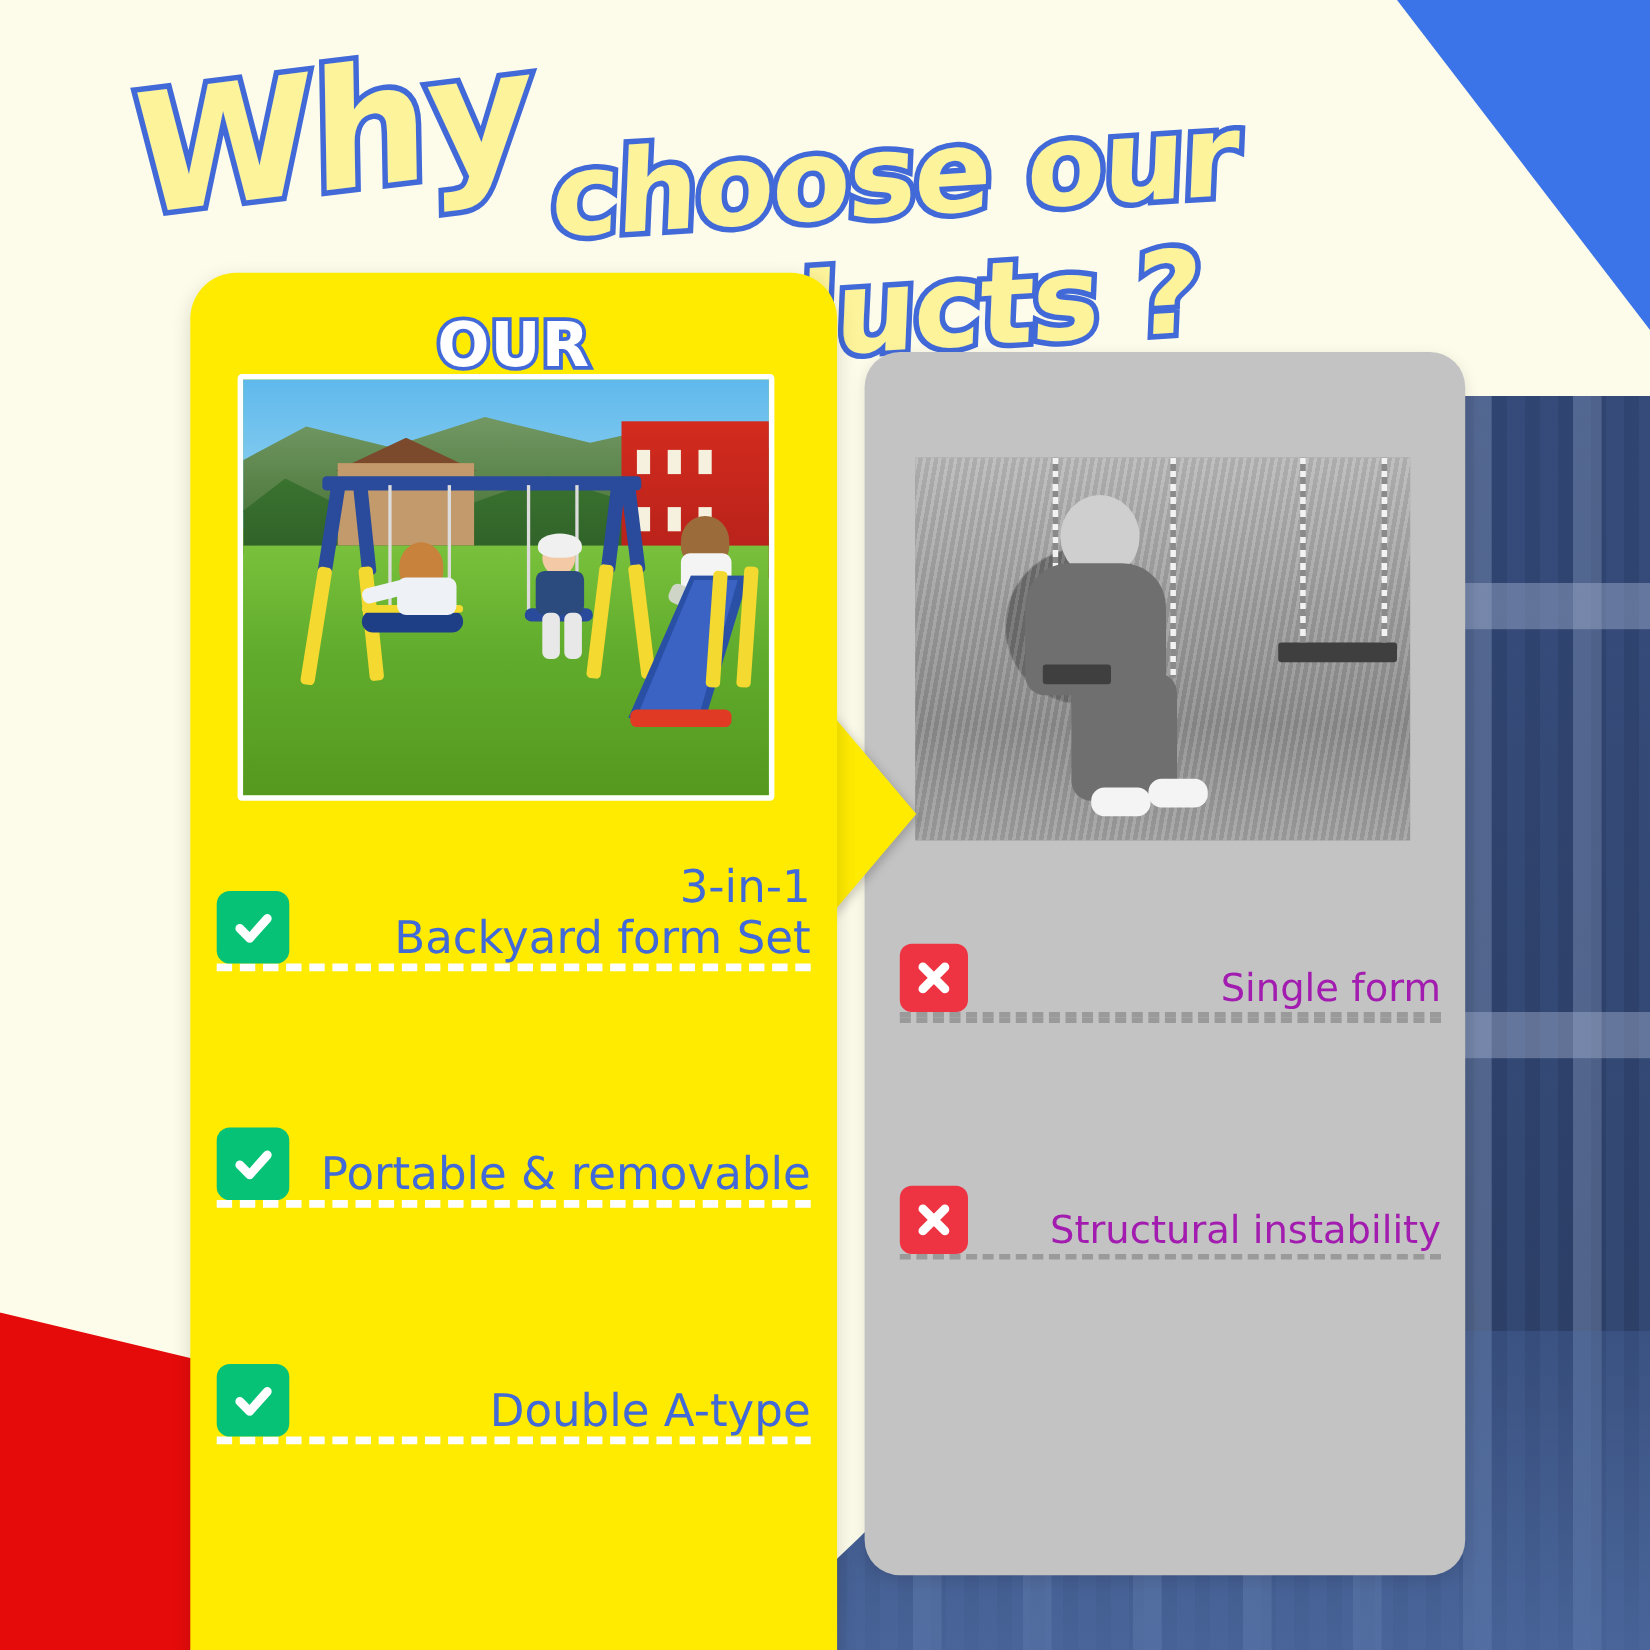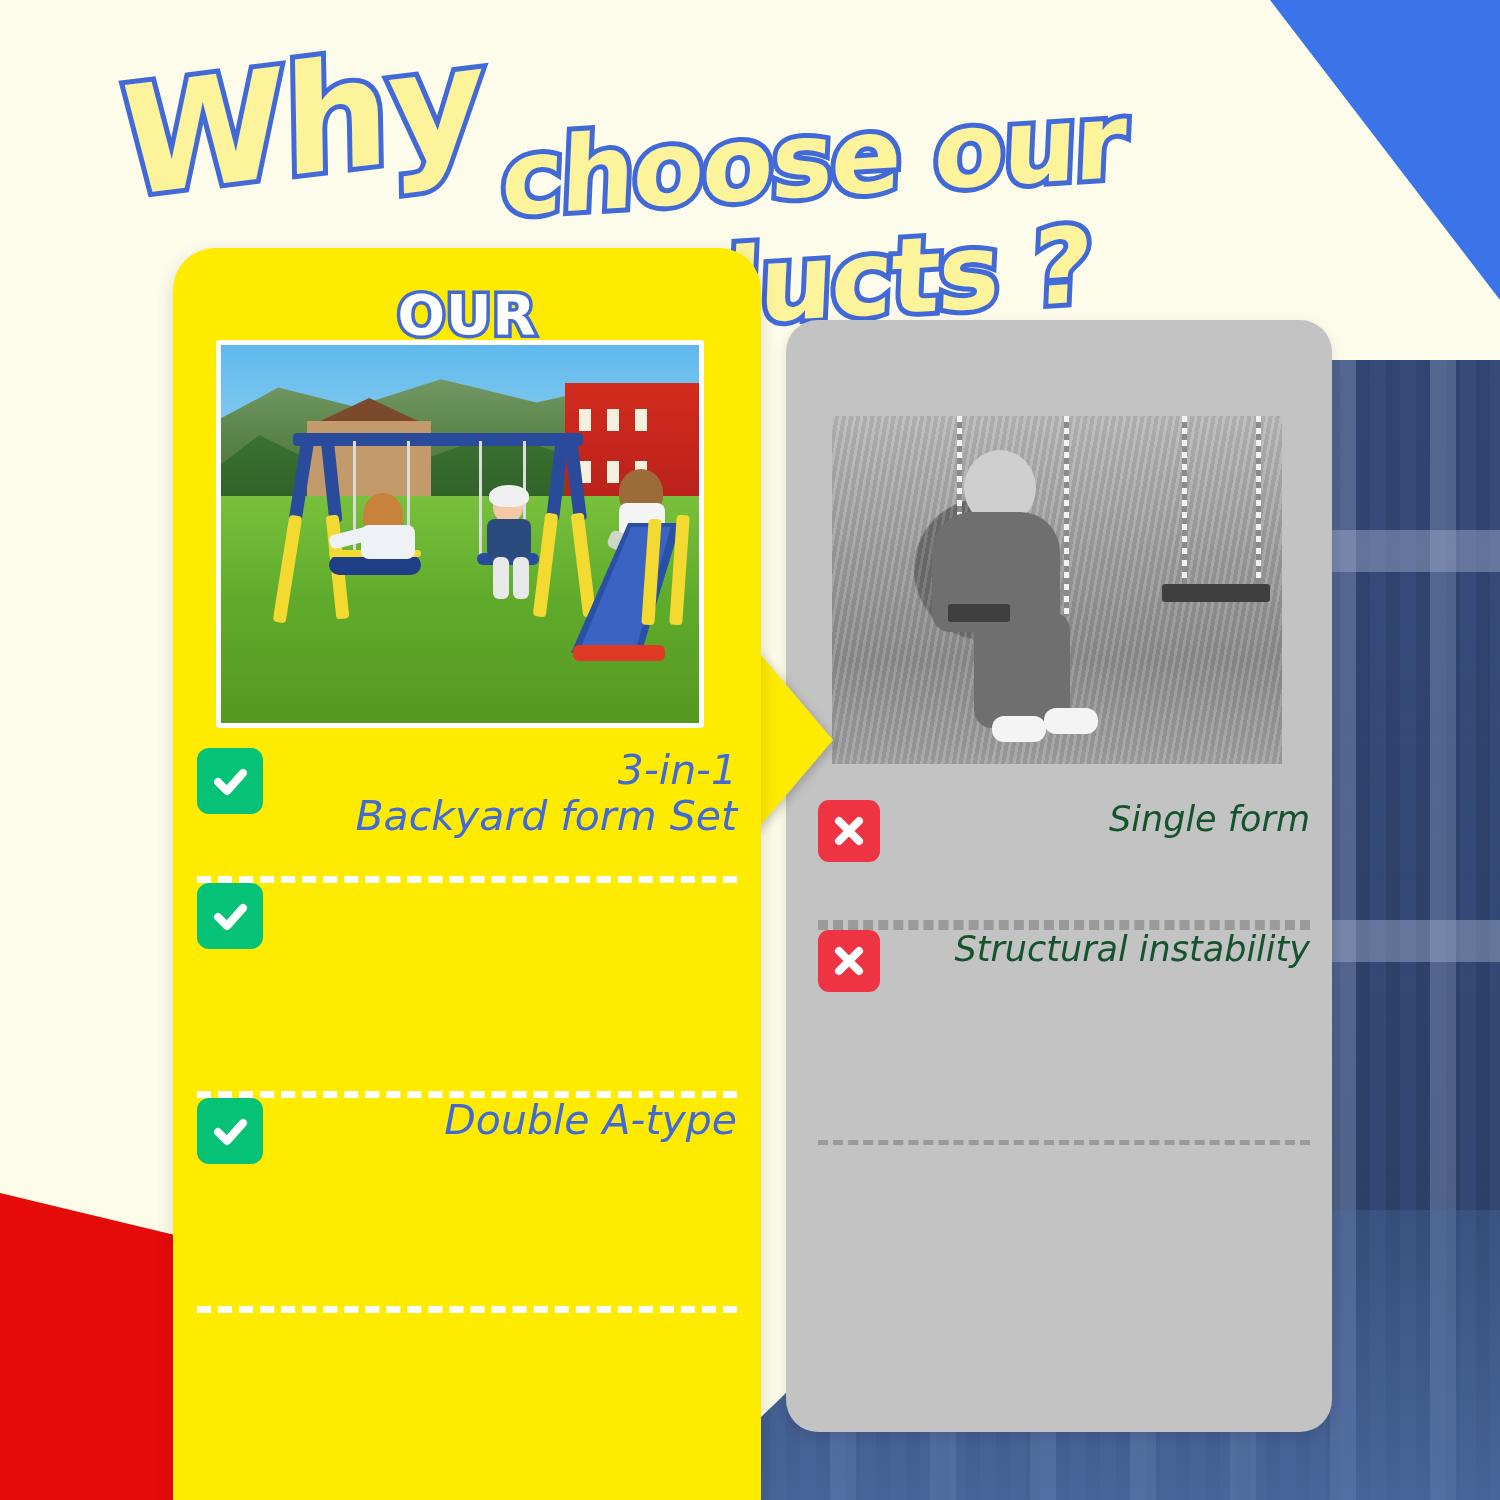--- a/index.html
+++ b/index.html
@@ -157,30 +157,30 @@
   .slide-base{position:absolute;width:92px;height:16px;background:#e03a25;border-radius:6px;}
   .kid-c{position:absolute;}
   .kc-head{position:absolute;width:30px;height:32px;border-radius:50%;background:#f3c9a6;}
   .kc-hair{position:absolute;border-radius:50% 50% 40% 40%;}
   .kc-body{position:absolute;border-radius:8px;}
   .kc-leg{position:absolute;border-radius:6px;}
 
   
   .rows-our{position:absolute;left:196px;top:790px;width:540px;}
   .rows-their{position:absolute;left:818px;top:800px;width:492px;}
-  .frow{position:relative;display:flex;align-items:flex-start;font-style:italic;}
+  .frow{position:relative;display:flex;align-items:flex-end;}
   .frow .ico{flex:0 0 auto;}
   .ico-check{width:66px;height:66px;border-radius:12px;background:#06c277;
     display:flex;align-items:center;justify-content:center;}
   .ico-x{width:62px;height:62px;border-radius:11px;background:#ee3342;
     display:flex;align-items:center;justify-content:center;}
   .ico svg{display:block;}
   .ftext{flex:1 1 auto;text-align:right;font-family:"DejaVu Sans", sans-serif;}
   .ftext-our{color:#4169d8;font-size:41px;line-height:1.12;}
-  .ftext-their{color:#14532d;font-size:35px;line-height:1.14;}
+  .ftext-their{color:#a21caf;font-size:35px;line-height:1.14;}
   .divider-our{height:0;border-top:7px dashed #ffffff;margin:0;}
   .divider-their{height:0;border-top:5px dashed #9a9a9a;}
 </style>
 </head>
 <body>
 
 <div id="stage">
 
   <div class="bg-cream"></div>
 
@@ -338,20 +338,23 @@
         </span>
       </div>
       <div class="divider-our"></div>
 
       <div class="frow" style="height:208px">
         <span class="ico ico-check">
           <svg width="40" height="40" viewBox="0 0 40 40" aria-hidden="true">
             <path d="M8 21 L17 30 L33 12" fill="none" stroke="#ffffff" stroke-width="8" stroke-linecap="round" stroke-linejoin="round"></path>
           </svg>
         </span>
+        <span class="ftext ftext-our">
+          <span>Portable &amp; removable</span>
+        </span>
       </div>
       <div class="divider-our"></div>
 
       <div class="frow" style="height:208px">
         <span class="ico ico-check">
           <svg width="40" height="40" viewBox="0 0 40 40" aria-hidden="true">
             <path d="M8 21 L17 30 L33 12" fill="none" stroke="#ffffff" stroke-width="8" stroke-linecap="round" stroke-linejoin="round"></path>
           </svg>
         </span>
         <span class="ftext ftext-our">

